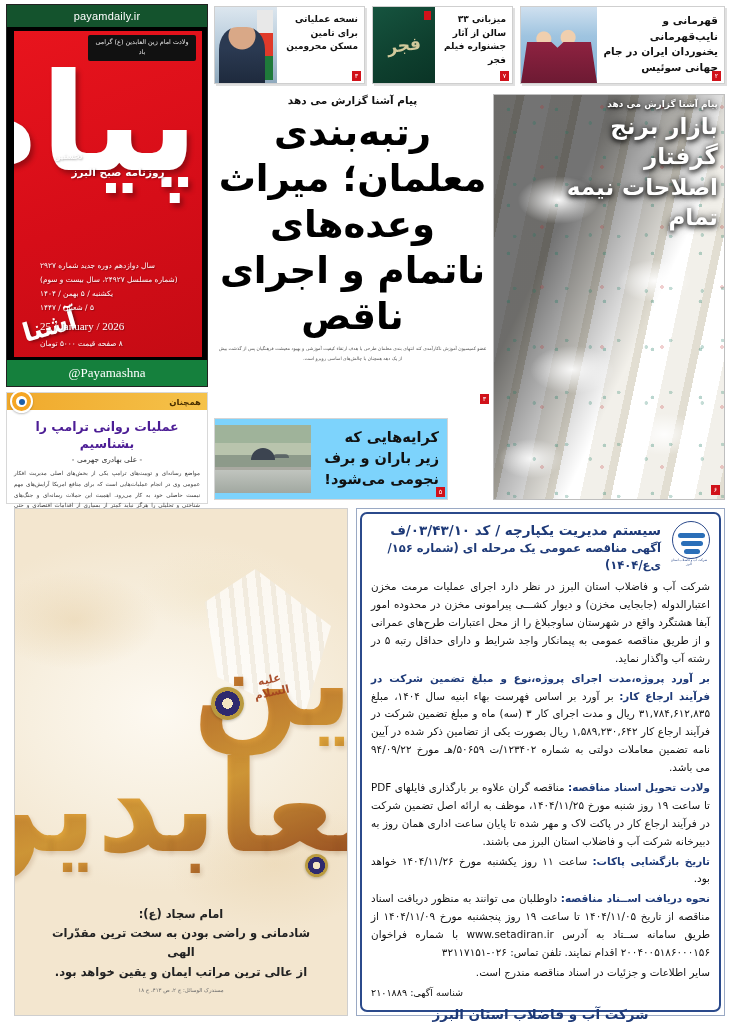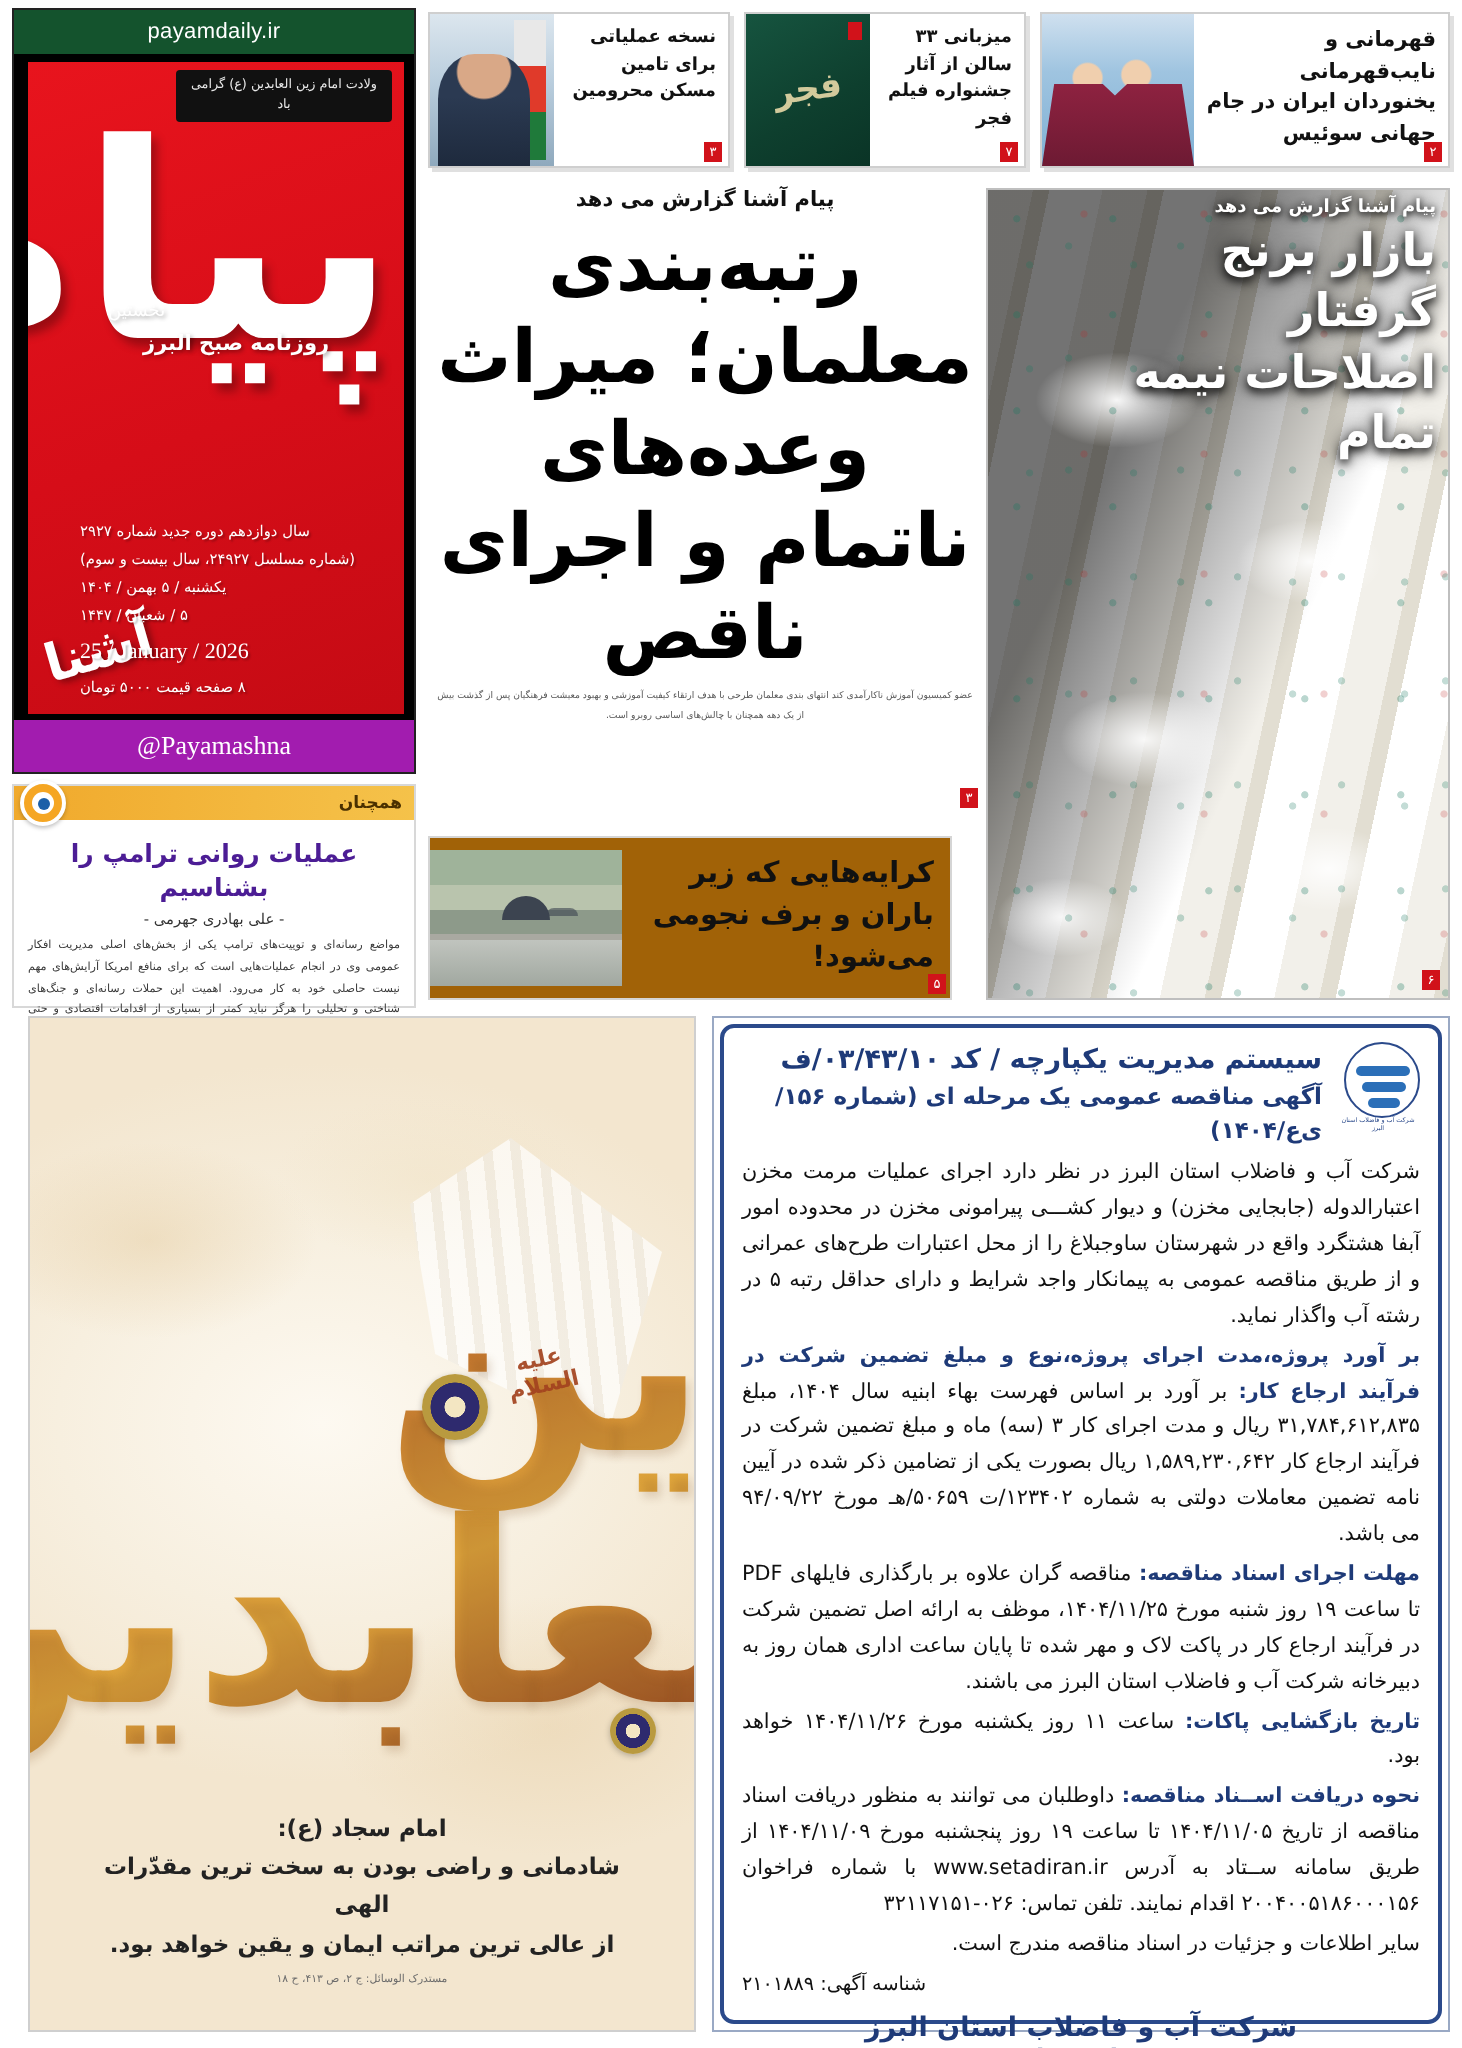--- a/index.html
+++ b/index.html
@@ -56,21 +56,21 @@
     text-shadow:2px 2px 3px rgba(0,0,0,.35);
   }
   .mh-meta {
     position:absolute; right:8px; bottom:6px; width:154px;
     color:#fff; font-size:7.4px; line-height:1.92; text-align:left;
     text-shadow:1px 1px 1px rgba(0,0,0,.3);
   }
   .mh-meta .en { font-family:"Liberation Serif", serif; font-size:11px; direction:ltr; }
   .mh-handle {
     position:absolute; left:0; bottom:0; width:100%; height:26px;
-    background:#a21caf; color:#fff;
+    background:#15803d; color:#fff;
     font-family:"Liberation Serif", serif; font-size:13px;
     display:flex; align-items:center; justify-content:center; direction:ltr;
   }
 
   
   .editorial {
     position:absolute; left:6px; top:392px; width:202px; height:112px;
     border:1px solid #d8d8d8; background:#fff;
   }
   .ed-bar {
@@ -219,22 +219,22 @@
     text-shadow:0 2px 5px rgba(0,0,0,.92), 0 0 10px rgba(0,0,0,.75);
   }
   .rice-pg {
     position:absolute; right:4px; bottom:4px; width:9px; height:10px; z-index:3;
     background:#d1121a; color:#fff; font-size:6.5px;
     display:flex; align-items:center; justify-content:center;
   }
 
   
   .rain {
-    position:absolute; left:214px; top:418px; width:262px; height:82px;
-    border:1px solid #d5d5d5; background:#a16207; display:flex; align-items:stretch;
+    position:absolute; left:214px; top:418px; width:234px; height:82px;
+    border:1px solid #d5d5d5; background:#7dd3fc; display:flex; align-items:stretch;
   }
   .rain .txt {
     flex:1; padding:8px 8px 4px 4px; text-align:right;
     font-size:14.5px; font-weight:700; color:#111; line-height:1.45; position:relative;
   }
   .rain .photo {
     width:96px; flex:none; margin:6px 5px 6px 0;
     background:
       linear-gradient(180deg,#9fb39a 0 26%, #b9c4ad 26% 44%, #8d9a8a 44% 62%, #a9a9a1 62% 100%),
       #9aa89a;
@@ -463,21 +463,21 @@
         </div>
       </div>
 
       <div class="t-body">
         <p>شرکت آب و فاضلاب استان البرز در نظر دارد اجرای عملیات مرمت مخزن اعتبارالدوله (جابجایی مخزن) و دیوار کشـــی پیرامونی مخزن در محدوده امور آبفا هشتگرد واقع در شهرستان ساوجبلاغ را از محل اعتبارات طرح‌های عمرانی و از طریق مناقصه عمومی به پیمانکار واجد شرایط و دارای حداقل رتبه ۵ در رشته آب واگذار نماید.</p>
         <p>
           <span class="t-lbl">بر آورد پروژه،مدت اجرای پروژه،نوع و مبلغ تضمین شرکت در فرآیند ارجاع کار:</span>
           <span>بر آورد بر اساس فهرست بهاء ابنیه سال ۱۴۰۴، مبلغ ۳۱,۷۸۴,۶۱۲,۸۳۵ ریال و مدت اجرای کار ۳ (سه) ماه و مبلغ تضمین شرکت در فرآیند ارجاع کار ۱,۵۸۹,۲۳۰,۶۴۲ ریال بصورت یکی از تضامین ذکر شده در آیین نامه تضمین معاملات دولتی به شماره ۱۲۳۴۰۲/ت ۵۰۶۵۹/هـ مورخ ۹۴/۰۹/۲۲ می باشد.</span>
         </p>
         <p>
-          <span class="t-lbl">مهلت اجرای اسناد مناقصه:</span>
+          <span class="t-lbl">ولادت تحویل اسناد مناقصه:</span>
           <span>مناقصه گران علاوه بر بارگذاری فایلهای PDF تا ساعت ۱۹ روز شنبه مورخ ۱۴۰۴/۱۱/۲۵، موظف به ارائه اصل تضمین شرکت در فرآیند ارجاع کار در پاکت لاک و مهر شده تا پایان ساعت اداری همان روز به دبیرخانه شرکت آب و فاضلاب استان البرز می باشند.</span>
         </p>
         <p>
           <span class="t-lbl">تاریخ بازگشایی پاکات:</span>
           <span>ساعت ۱۱ روز یکشنبه مورخ ۱۴۰۴/۱۱/۲۶ خواهد بود.</span>
         </p>
         <p>
           <span class="t-lbl">نحوه دریافت اســناد مناقصه:</span>
           <span>داوطلبان می توانند به منظور دریافت اسناد مناقصه از تاریخ ۱۴۰۴/۱۱/۰۵ تا ساعت ۱۹ روز پنجشنبه مورخ ۱۴۰۴/۱۱/۰۹ از طریق سامانه ســتاد به آدرس www.setadiran.ir با شماره فراخوان ۲۰۰۴۰۰۵۱۸۶۰۰۰۱۵۶ اقدام نمایند. تلفن تماس: ۰۲۶-۳۲۱۱۷۱۵۱</span>
         </p>

